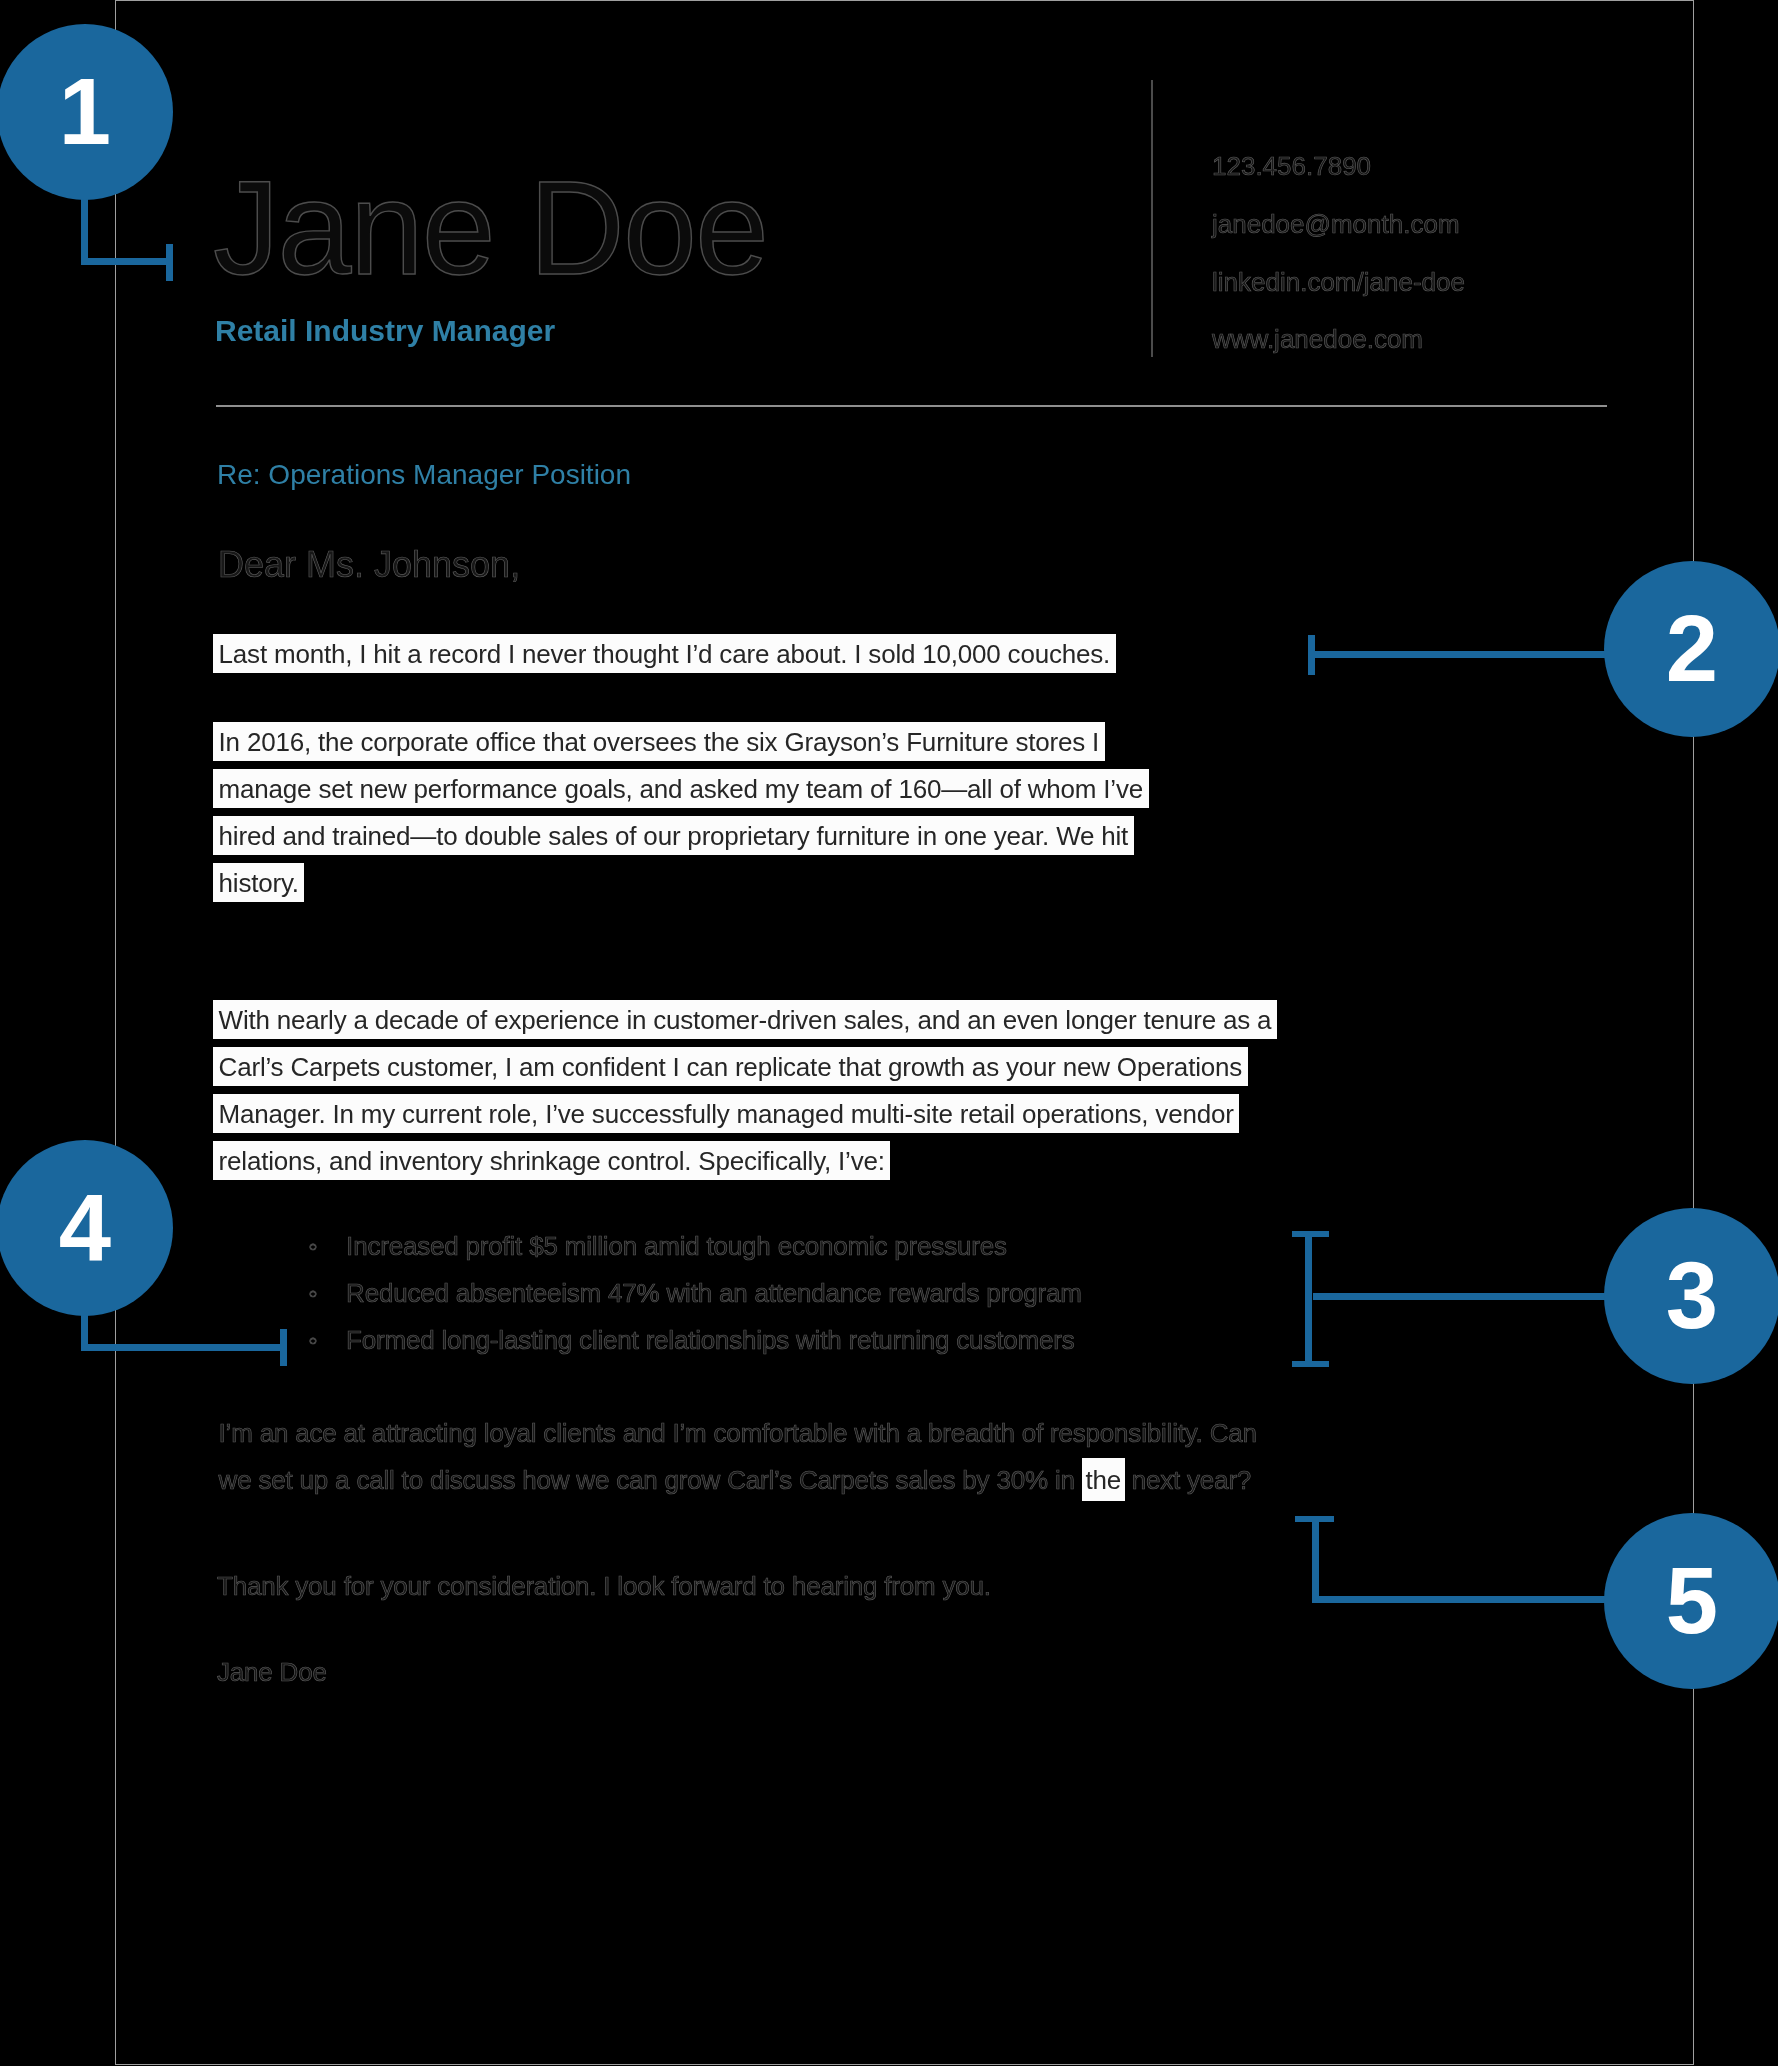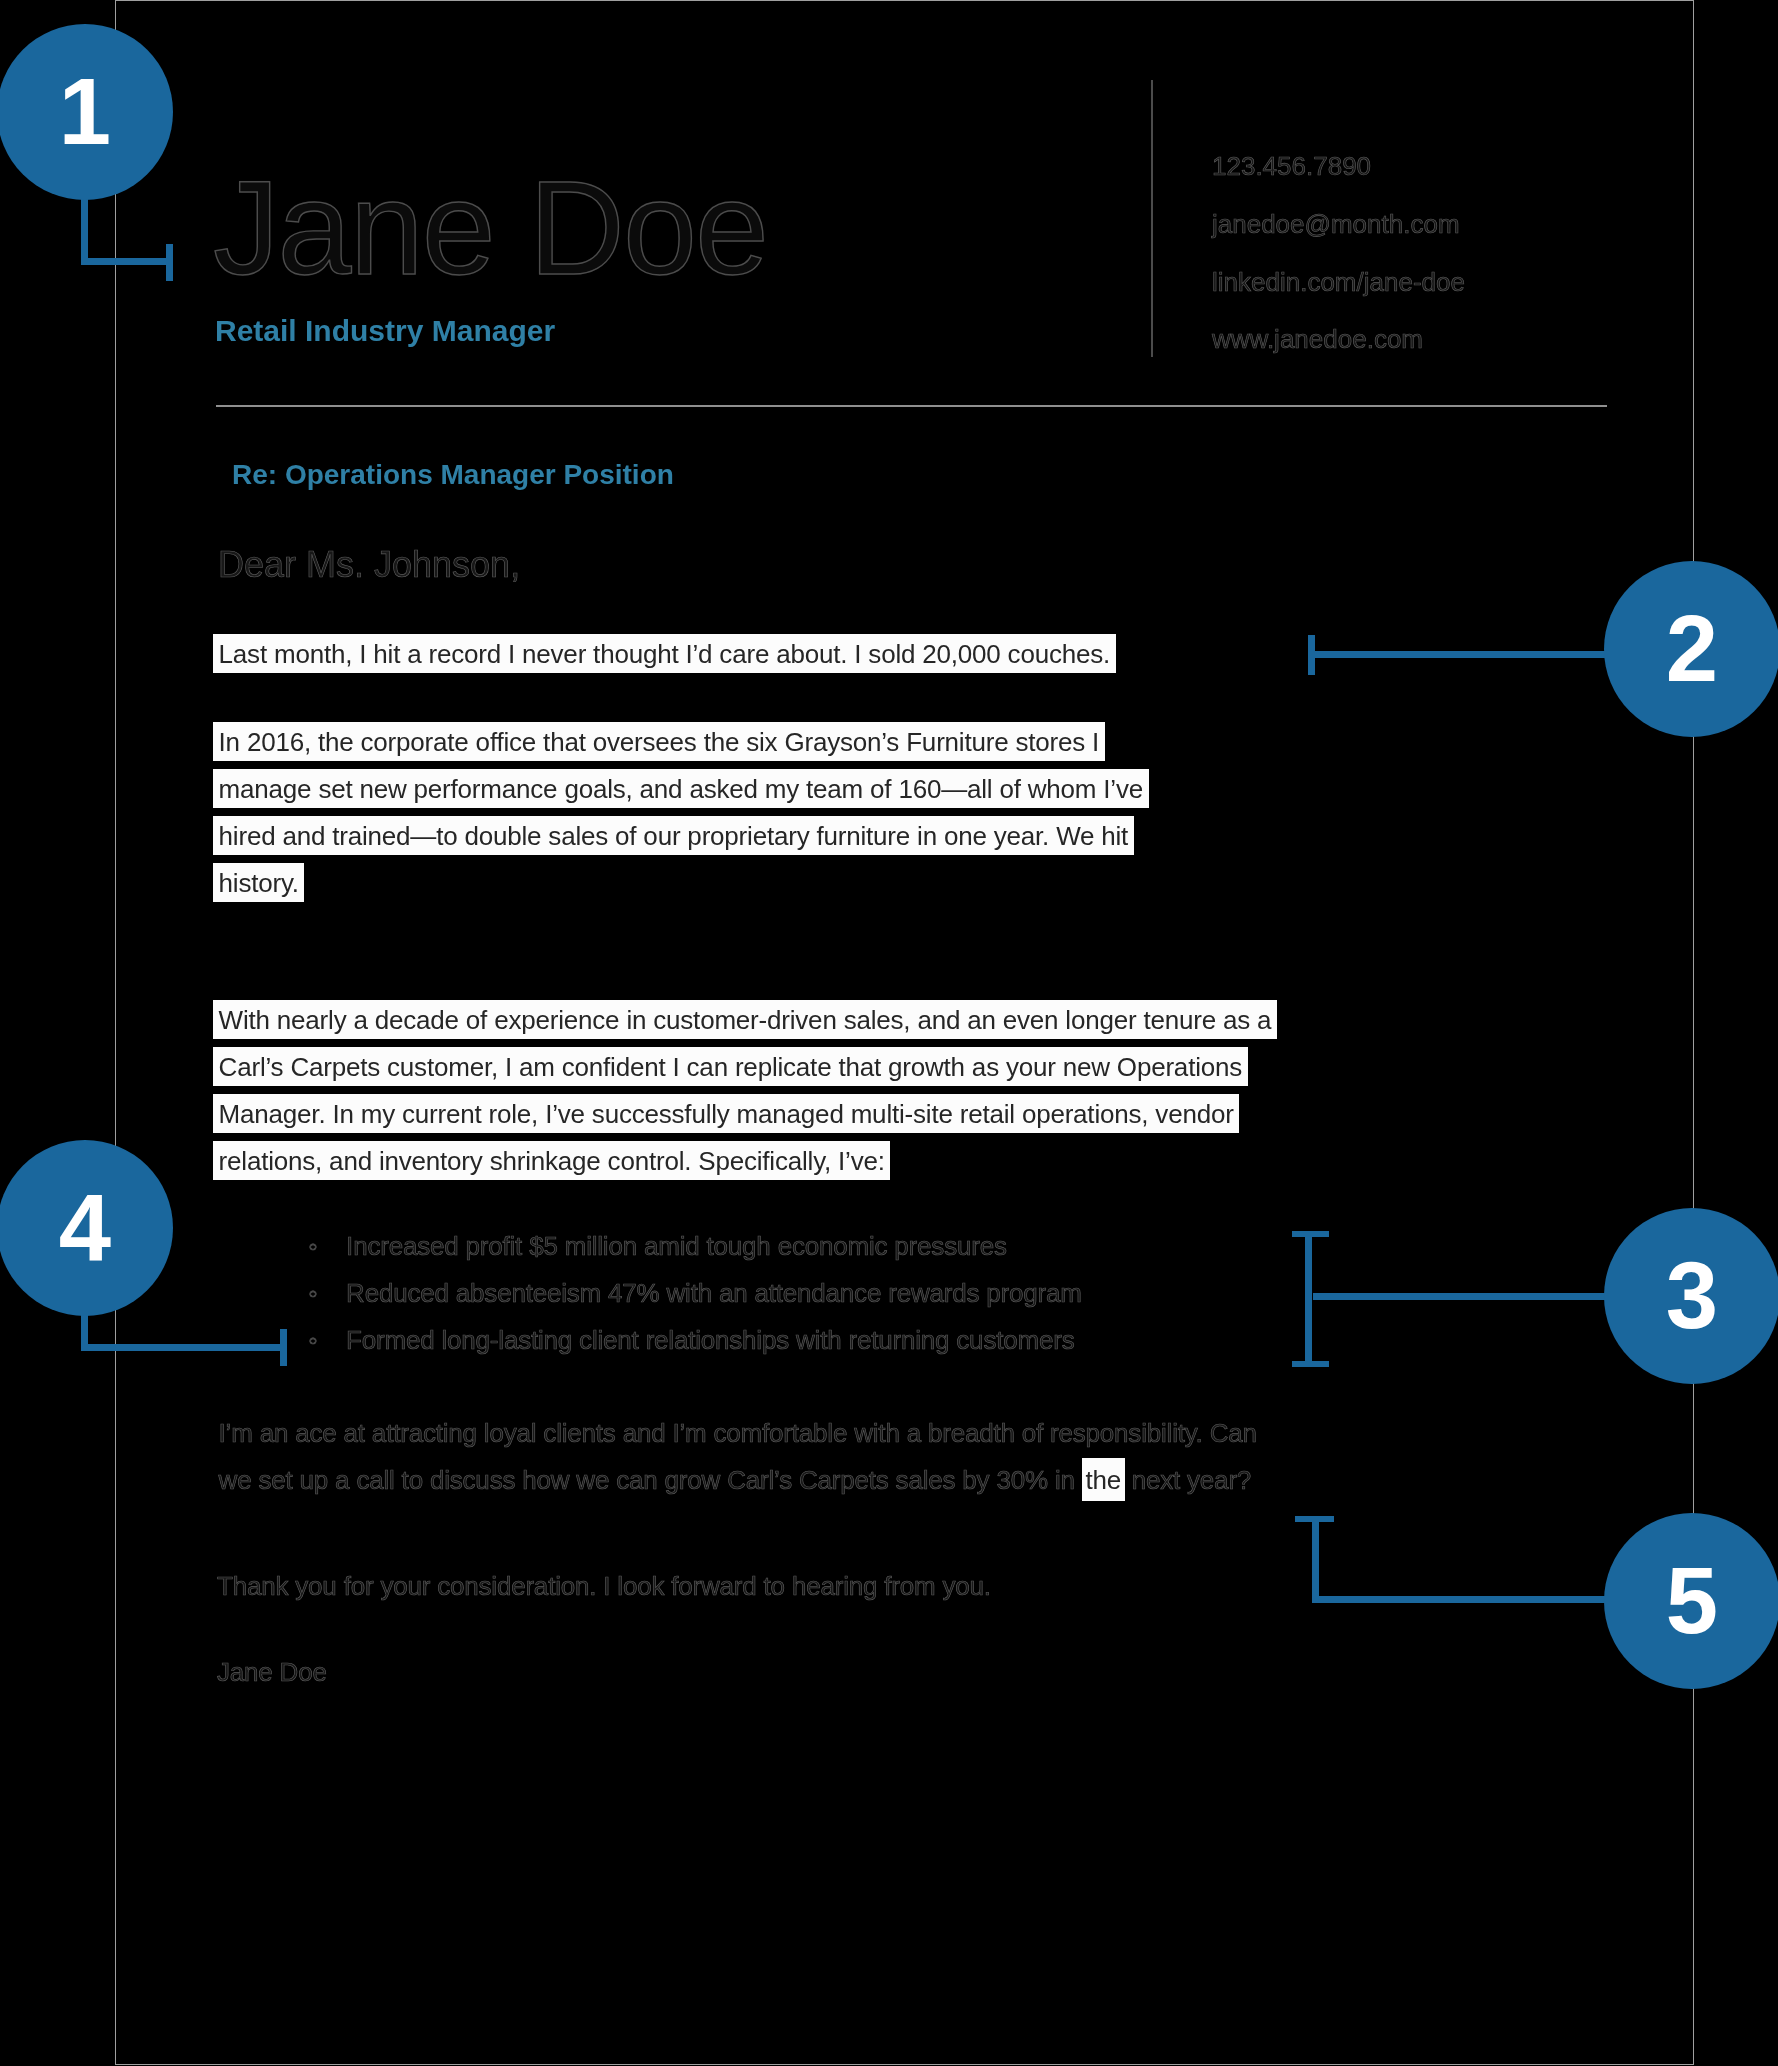--- a/index.html
+++ b/index.html
@@ -31,21 +31,21 @@
   .contact-line{
     position:absolute;left:1212px;font-size:26px;line-height:1;white-space:pre;margin-top:20px;
   }
   .contact-divider{
     position:absolute;left:1151px;top:80px;width:1.9px;height:277px;background:#4b4b4b;
   }
   .header-rule{
     position:absolute;left:216px;top:405px;width:1391px;height:1.9px;background:#8f8f8f;
   }
   .subject{
-    position:absolute;left:232px;top:461px;font-size:28px;font-weight:bold;
+    position:absolute;left:217px;top:461px;font-size:28px;font-weight:normal;
     color:var(--teal);line-height:1;white-space:pre;
   }
   .salutation{
     position:absolute;left:218px;top:547px;font-size:36px;line-height:1;white-space:pre;
   }
   .para{position:absolute;left:213px;}
   .line{height:47px;display:flex;align-items:center;}
   .line>span{
     font-size:26px;letter-spacing:-0.2px;line-height:1;white-space:pre;padding:6.8px 5.6px;
   }
@@ -78,21 +78,21 @@
 <div class="contact-line dim" style="top:191px">janedoe@month.com</div>
 <div class="contact-line dim" style="top:249px">linkedin.com/jane-doe</div>
 <div class="contact-line dim" style="top:306px">www.janedoe.com</div>
 <div class="header-rule"></div>
 
 <div class="subject">Re: Operations Manager Position</div>
 <div class="salutation dim">Dear Ms. Johnson,</div>
 
 <div class="para" style="top:630px">
     <div class="line">
-      <span class="hl">Last month, I hit a record I never thought I’d care about. I sold 20,000 couches.</span>
+      <span class="hl">Last month, I hit a record I never thought I’d care about. I sold 10,000 couches.</span>
     </div>
   </div>
 <div class="para" style="top:718px">
     <div class="line">
       <span class="hl">In 2016, the corporate office that oversees the six Grayson’s Furniture stores I</span>
     </div>
     <div class="line">
       <span class="hl">manage set new performance goals, and asked my team of 160—all of whom I’ve</span>
     </div>
     <div class="line">

